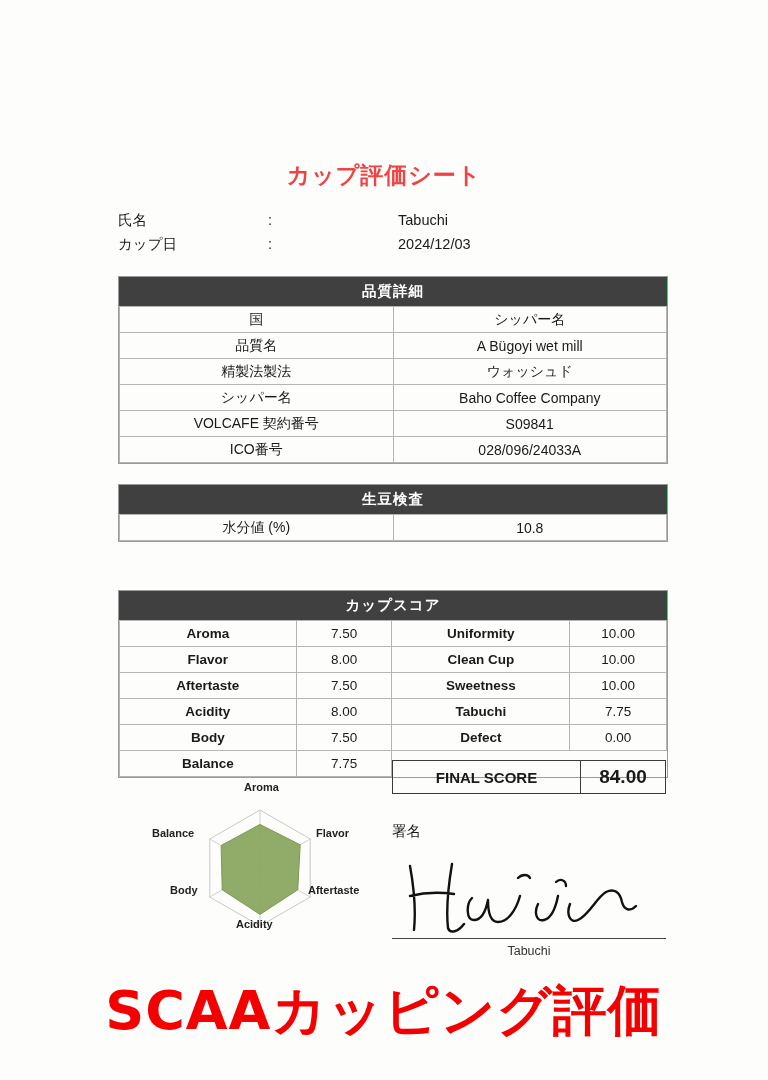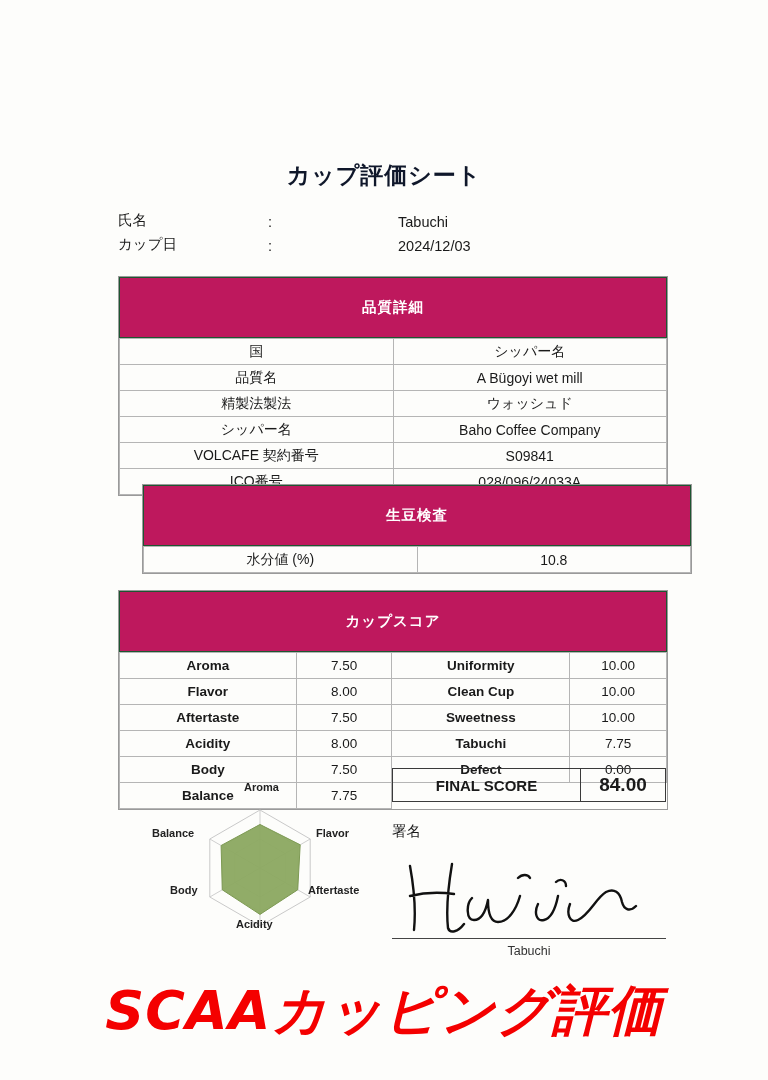--- a/index.html
+++ b/index.html
@@ -25,33 +25,33 @@
   }
   .page-title {
     position: absolute;
     left: 0;
     top: 160px;
     width: 768px;
     text-align: center;
     font-size: 23px;
     font-weight: bold;
     letter-spacing: 1px;
-    color: #0f172a;
+    color: #ef4444;
   }
   .meta {
     position: absolute;
     left: 118px;
     top: 210px;
     width: 540px;
     font-size: 14.5px;
     color: #1a1a1a;
   }
   .meta-row {
     display: flex;
-    align-items: flex-end;
+    align-items: center;
     margin-bottom: 4px;
     height: 20px;
   }
   .meta-label {
     width: 150px;
   }
   .meta-colon {
     width: 130px;
   }
   .meta-value {
@@ -70,26 +70,26 @@
     width: 100%;
     font-size: 14px;
   }
   table.tbl td, table.tbl th {
     border: 1px solid #b5b5b5;
     padding: 3px 6px;
     text-align: center;
     height: 19px;
   }
   .band {
-    background: #be185d;
+    background: #404040;
     color: #ffffff;
     font-weight: bold;
     font-size: 14.5px;
     text-align: center;
-    padding: 20px 0;
+    padding: 4px 0;
     letter-spacing: 1px;
     border: 1px solid #1e5631;
   }
   .quality-table td:first-child { width: 50%; }
 
   
   .score-table td {
     height: 21px;
     font-size: 13.5px;
   }
@@ -102,21 +102,20 @@
   }
   .final {
     position: absolute;
     left: 392px;
     top: 760px;
     width: 274px;
     display: flex;
     border: 1.6px solid #3a3a3a;
     box-sizing: border-box;
     height: 34px;
-    margin-top: 8px;
   }
   .final-label {
     flex: 1;
     font-weight: bold;
     font-size: 15px;
     display: flex;
     align-items: center;
     justify-content: center;
     border-right: 1.6px solid #3a3a3a;
   }
@@ -181,21 +180,20 @@
     position: absolute;
     left: 0;
     top: 975px;
     width: 768px;
     text-align: center;
     color: #f40000;
     font-size: 54px;
     font-weight: bold;
     letter-spacing: 1px;
     font-family: "DejaVu Sans", sans-serif;
-    font-style: italic;
   }
 </style>
 </head>
 <body>
 
 <div class="sheet">
 
   <div class="page-title">カップ評価シート</div>
 
   <div class="meta">
@@ -236,21 +234,21 @@
         <td>S09841</td>
       </tr>
       <tr>
         <td>ICO番号</td>
         <td>028/096/24033A</td>
       </tr>
     </tbody>
       </table>
   </div>
 
-  <div class="section" style="top:484px;margin-left:24px;">
+  <div class="section" style="top:484px;">
     <div class="band">生豆検査</div>
     <table class="tbl quality-table">
       <tbody>
           <tr>
         <td>水分値 (%)</td>
         <td>10.8</td>
       </tr>
     </tbody>
       </table>
   </div>

